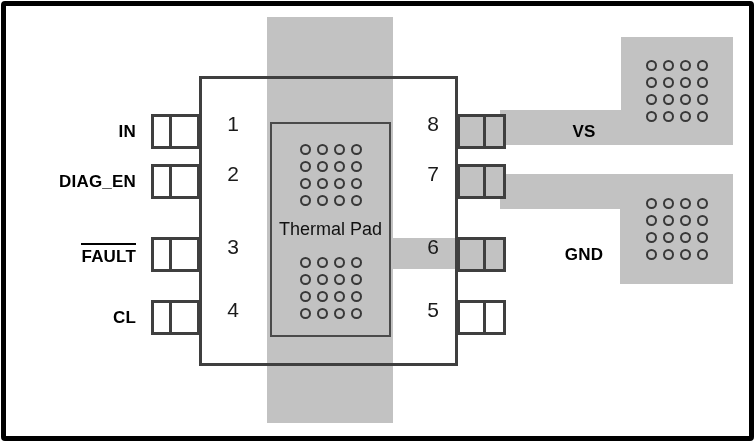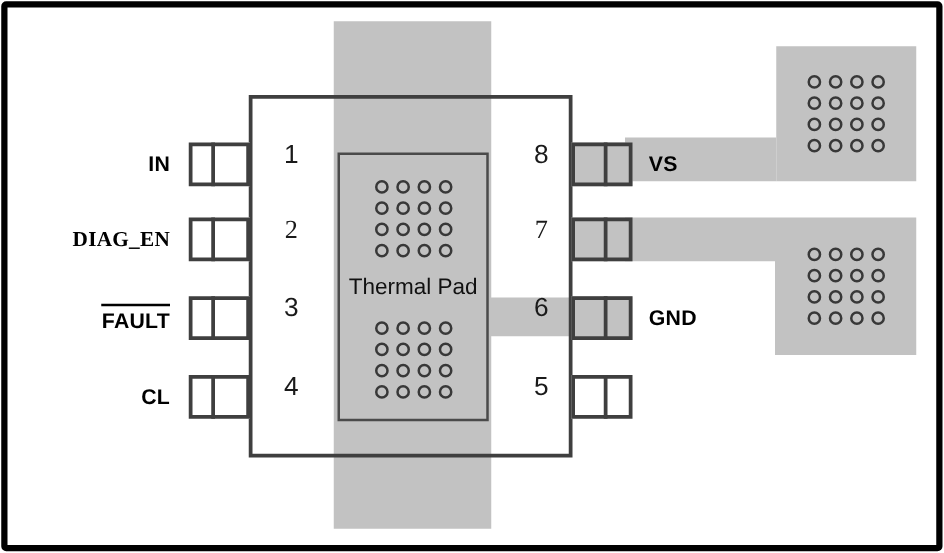--- a/index.html
+++ b/index.html
@@ -55,35 +55,35 @@
   .pin{
     position:absolute;width:49px;height:35px;border:3px solid var(--outline);
     box-sizing:border-box;background:#ffffff;z-index:5;
   }
   .pin.copper{background:var(--copper);}
   .pin-divider{position:absolute;top:-3px;bottom:-3px;width:3px;background:var(--outline);}
   .pin.side-left{left:151px;}
   .pin.side-left .pin-divider{left:15px;}
   .pin.side-right{left:457px;}
   .pin.side-right .pin-divider{left:23px;}
-  .r1{top:114px;} .r2{top:174px;font-family:Liberation Serif, serif;} .r3{top:237px;} .r4{top:300px;}
+  .r1{top:114px;} .r2{top:164px;} .r3{top:237px;} .r4{top:300px;}
   
   .pin-num{
     position:absolute;width:22px;height:35px;display:flex;align-items:center;justify-content:center;
     font-size:21px;color:#1a1a1a;z-index:6;transform:translateY(-8px);
   }
   .num-left{left:222px;}
   .num-right{left:422px;}
   
   .pin-label{
     position:absolute;height:35px;display:flex;align-items:center;
     font-weight:bold;font-size:17px;z-index:6;letter-spacing:0.2px;
   }
   .pin-label.lab-left{left:38px;width:98px;justify-content:flex-end;}
-  .pin-label.lab-right{left:519px;width:130px;justify-content:flex-start;}
+  .pin-label.lab-right{left:519px;width:130px;justify-content:center;}
   .pin-label span.overline{border-top:2.5px solid #000;padding-top:2px;margin-left:12px;}
 </style>
 </head>
 <body>
 
 <div class="canvas">
 
   <div class="copper-area thermal-strip"></div>
 
   <div class="copper-area vs-trace"></div>

